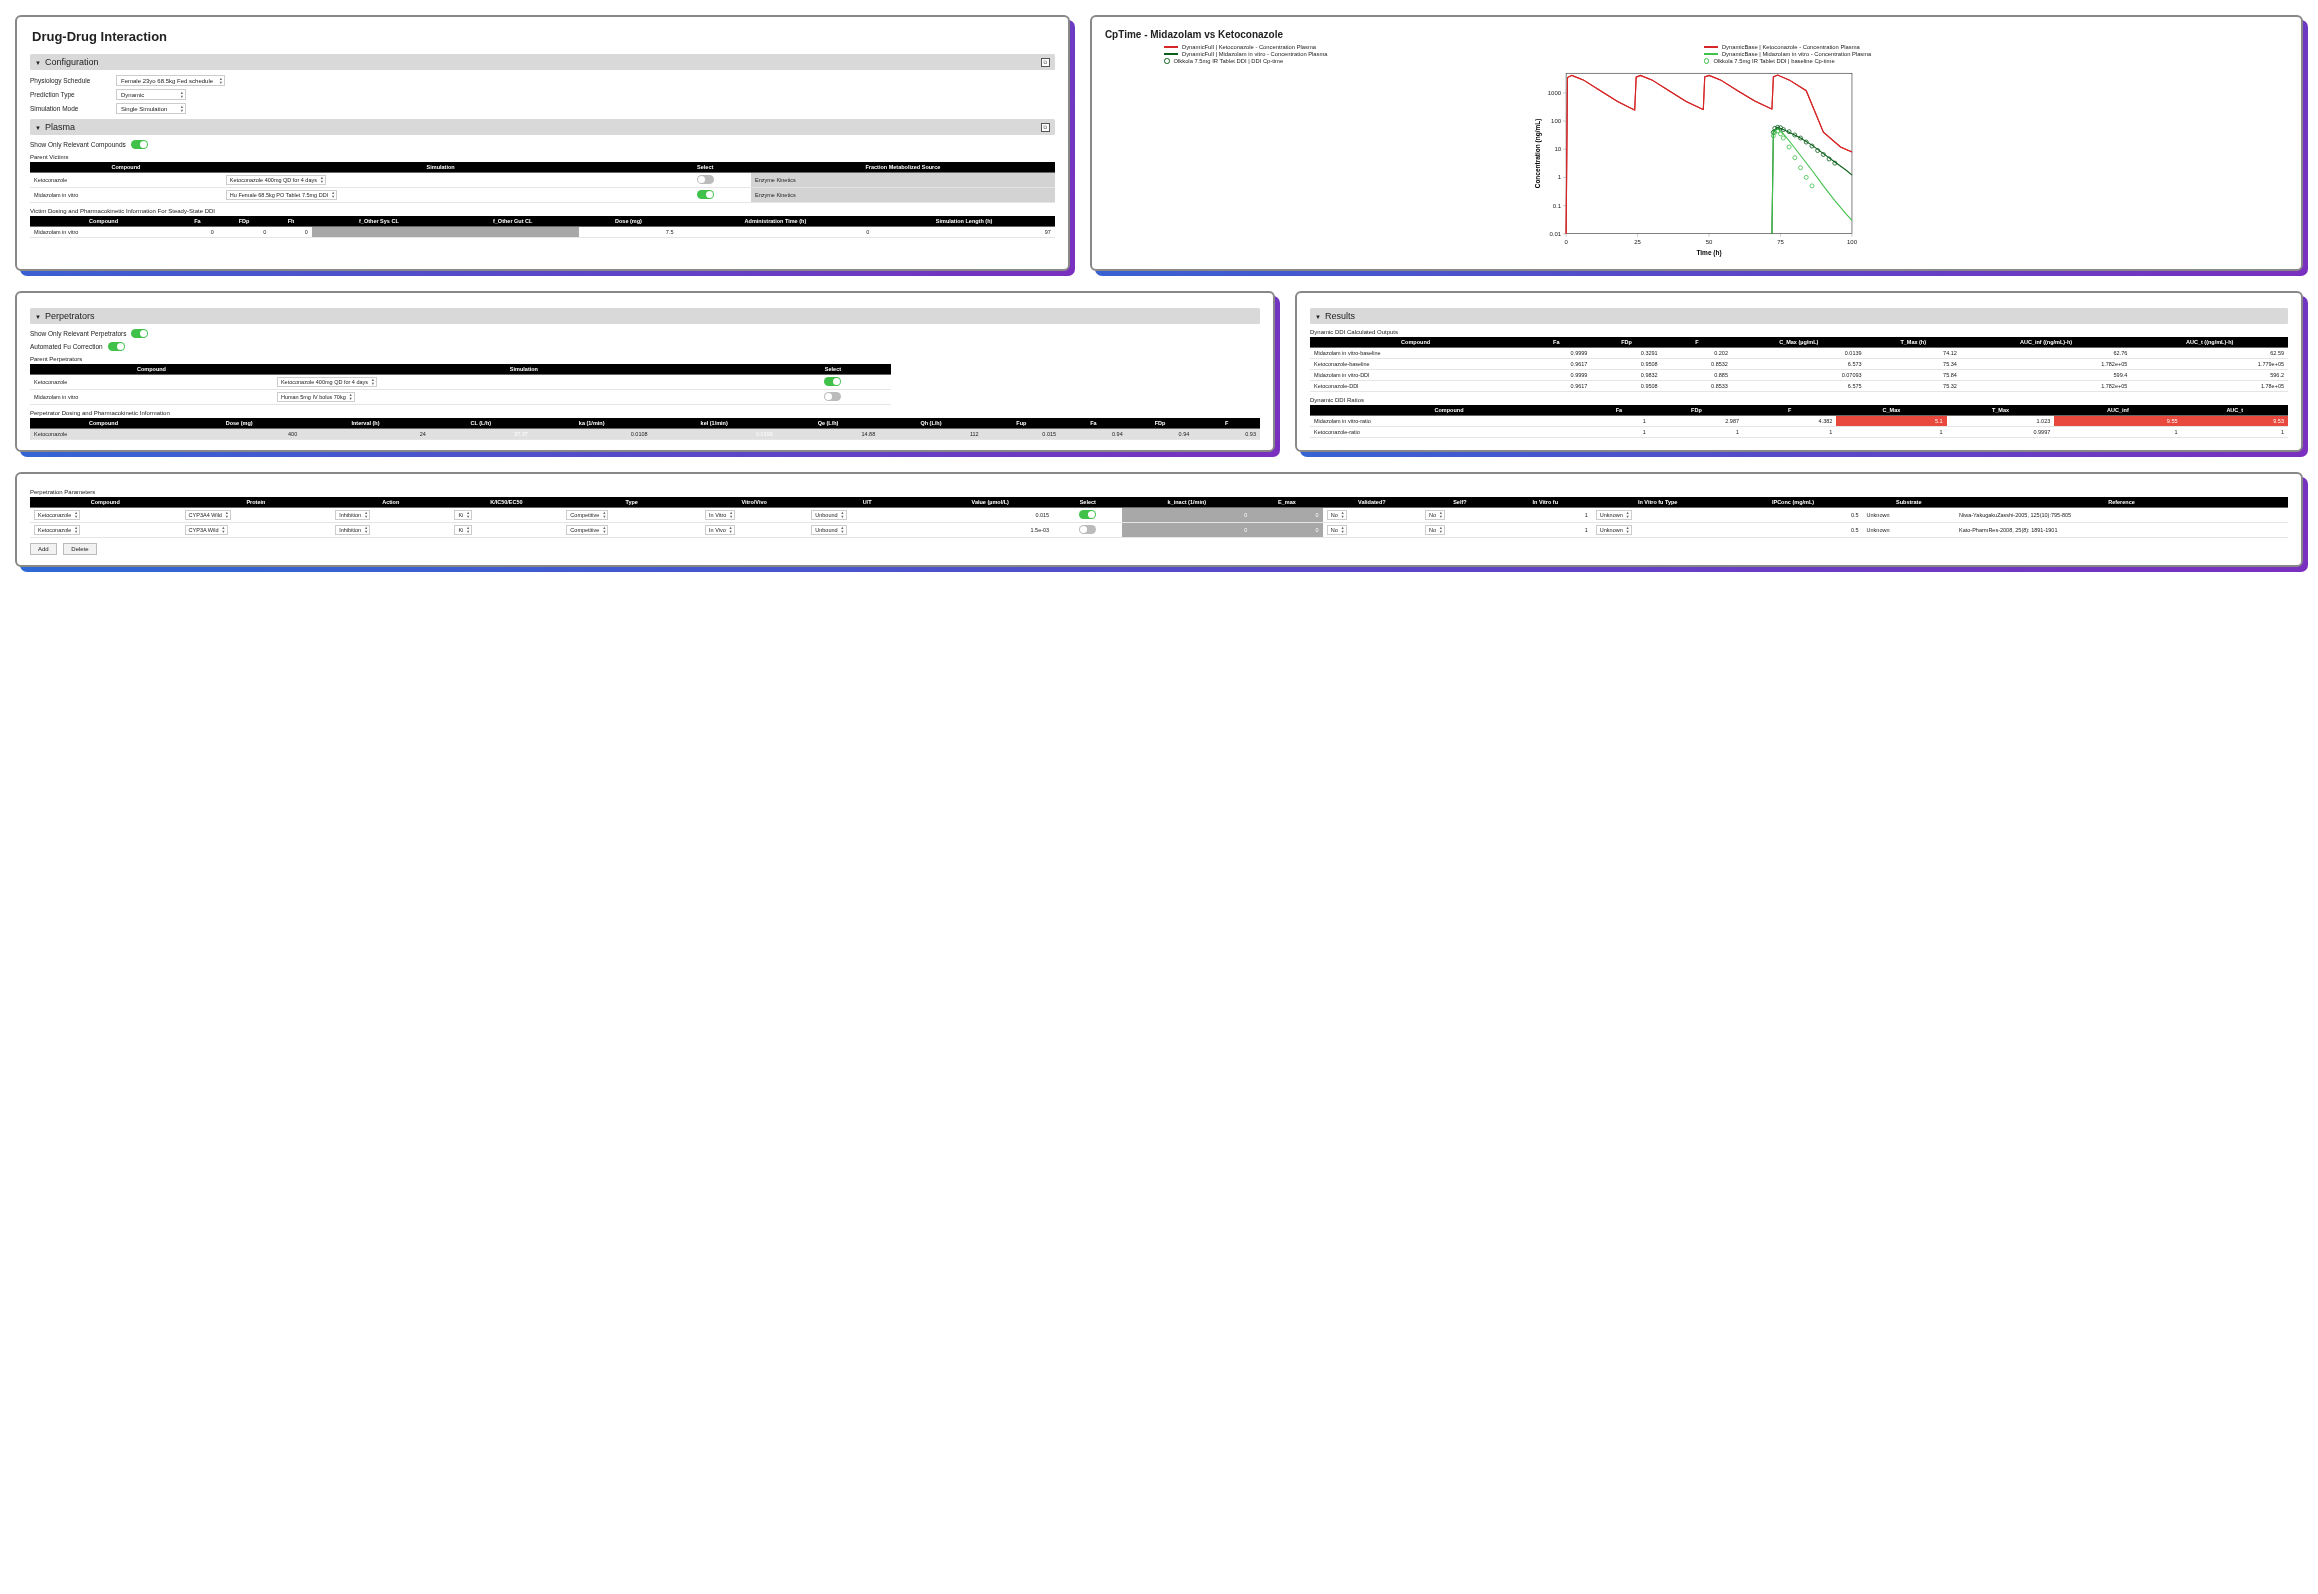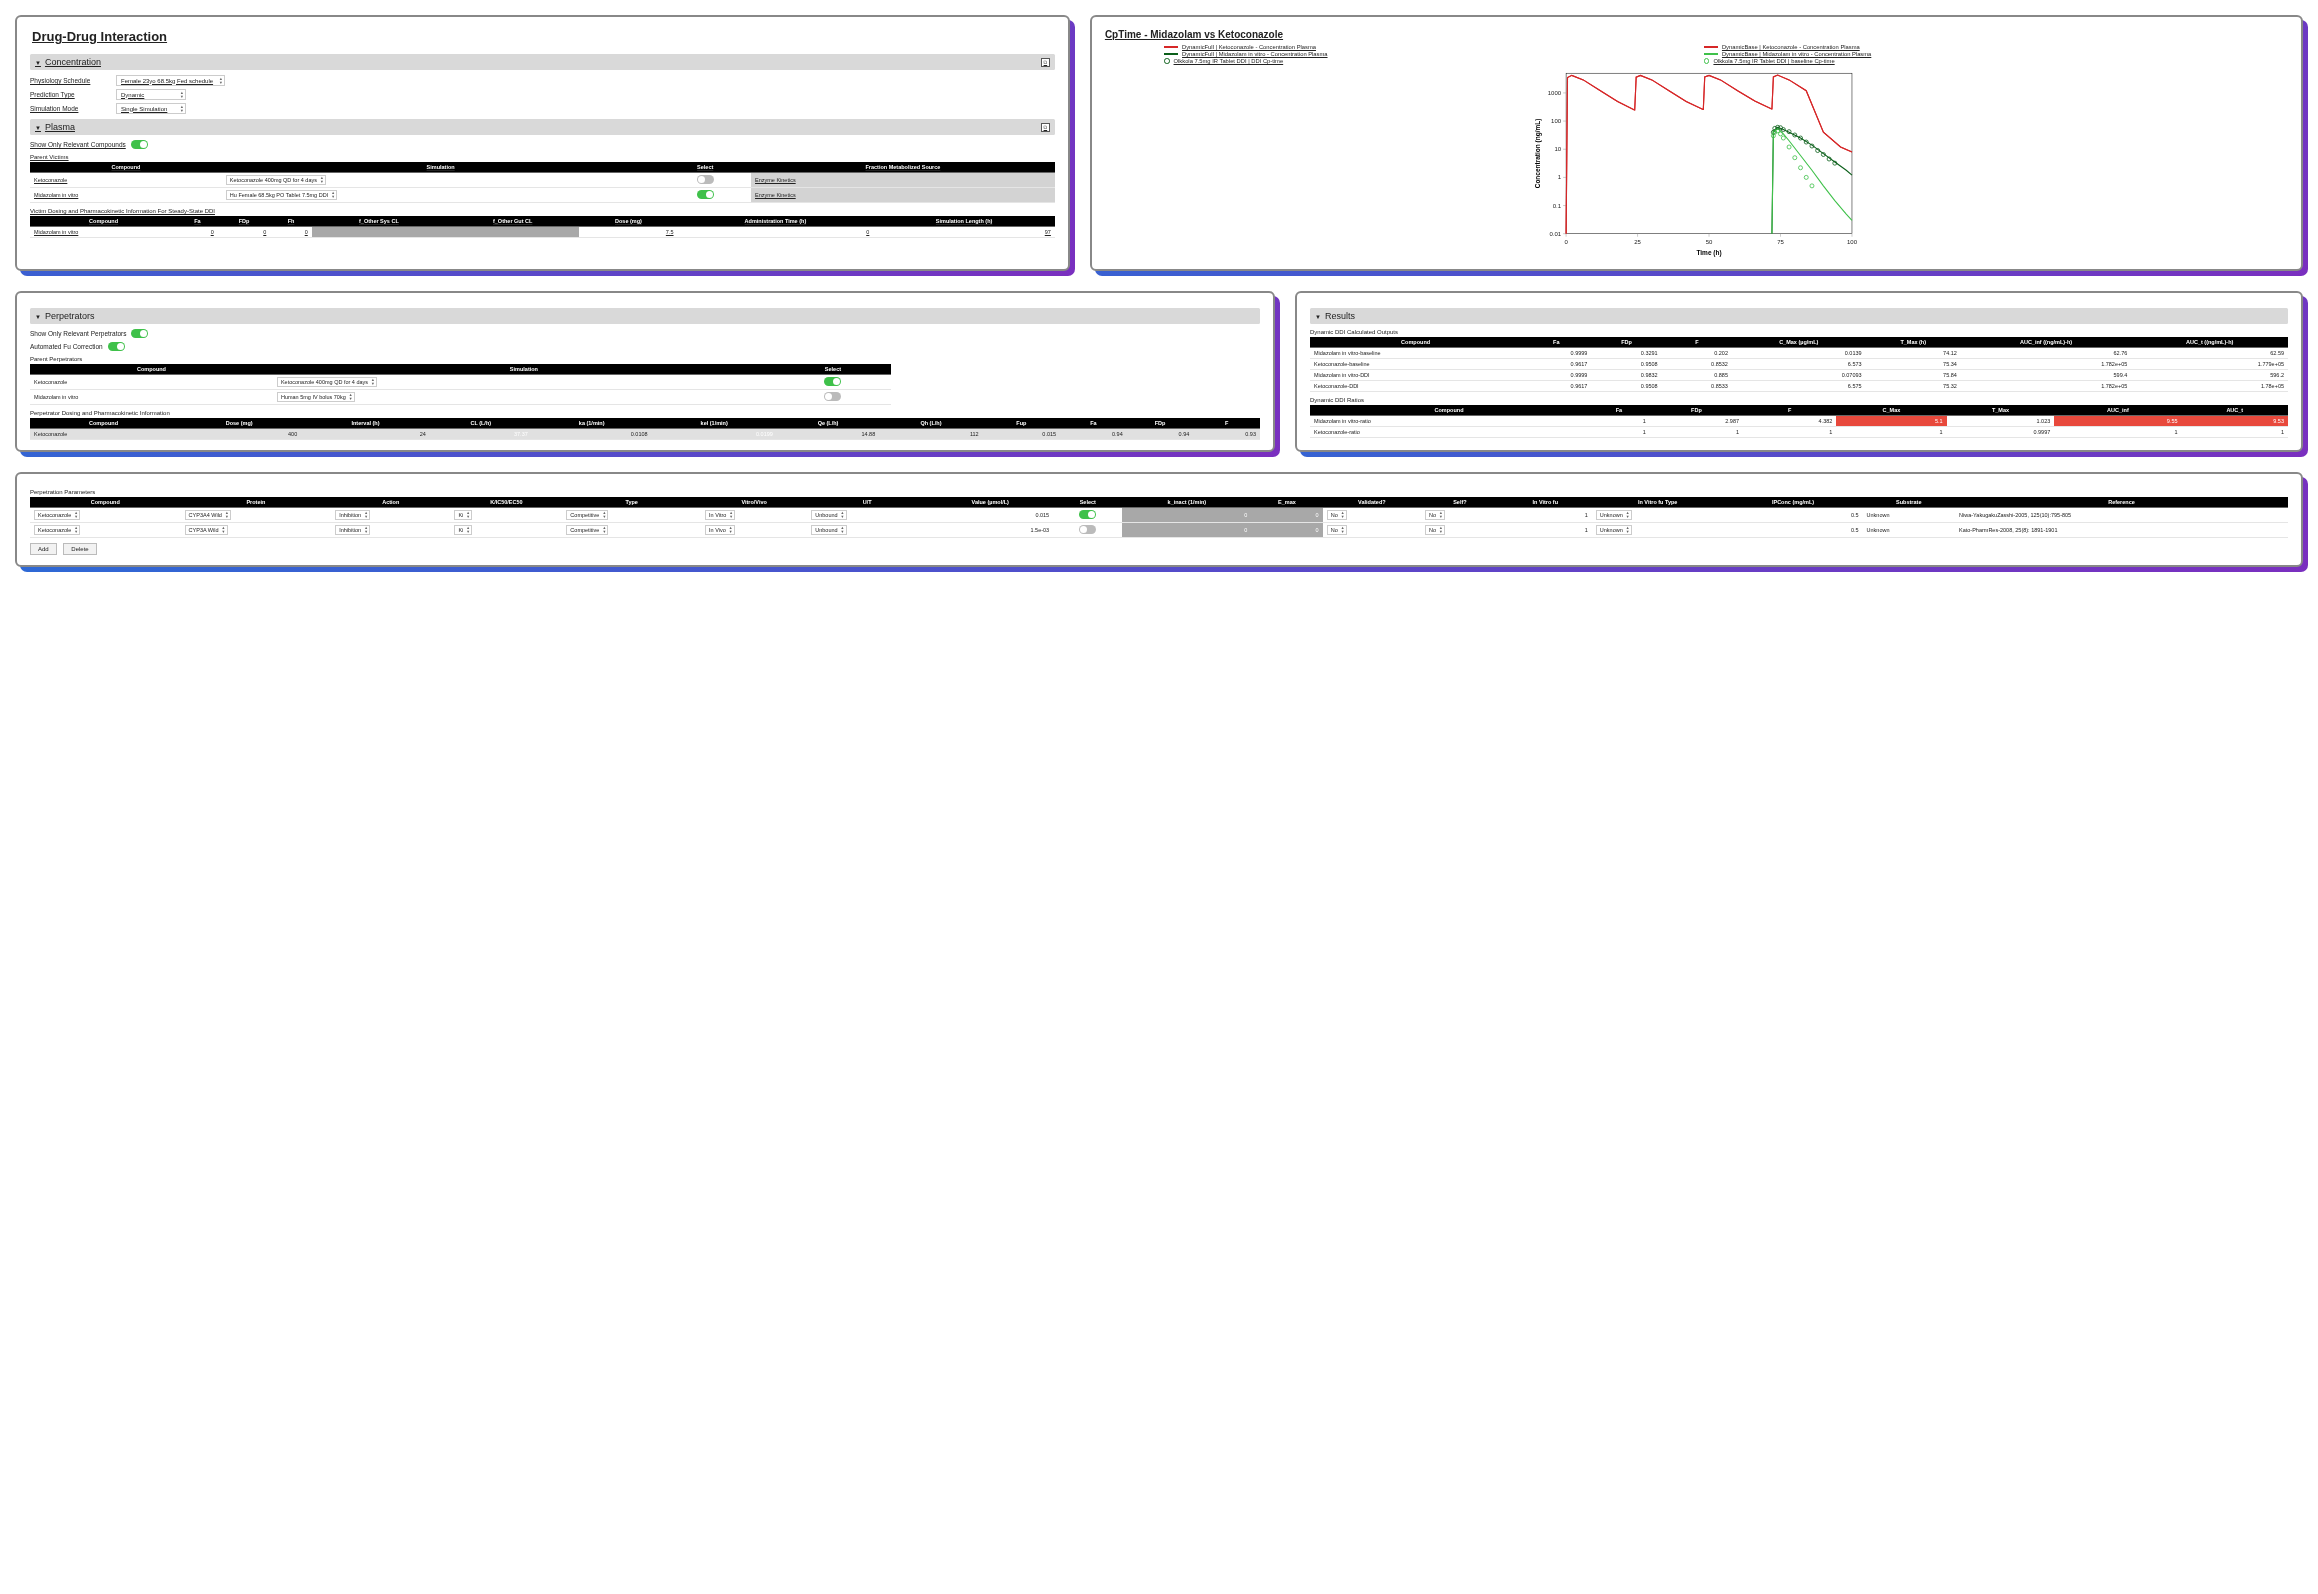--- a/index.html
+++ b/index.html
@@ -1,17 +1,17 @@
 <!DOCTYPE html>
 <html style="font-size:8px"><head>
 <meta charset="utf-8">
 <style>
   * { box-sizing: border-box; font-family: Arial, Helvetica, sans-serif; }
   body { margin: 0; padding: 15px; background: #fff; font-size: 6px; color: #222; }
-  .layout { display: grid; grid-template-columns: 1fr 1.15fr; gap: 20px; text-decoration: underline; }
+  .layout { display: grid; grid-template-columns: 1fr 1.15fr; gap: 20px; }
   .row2 { display:grid; grid-template-columns: 1.25fr 1fr; gap:20px; margin-top:20px; }
   .row3 { margin-top:20px; }
 
   .card {
     position: relative;
     background: #fff;
     border: 2px solid #888;
     border-radius: 6px;
     padding: 10px 13px;
   }
@@ -83,21 +83,21 @@
 </style>
 </head>
 <body>
 
 <div class="layout">
 
   <div class="card">
     <h1>Drug-Drug Interaction</h1>
 
     <div class="section-hdr">
-      <span><span class="tri">▼</span><span>Concentration</span></span>
+      <span><span class="tri">▼</span><span>Configuration</span></span>
       <span class="popicon">⧉</span>
     </div>
     <div id="cfg-rows">
         <div class="form-row">
           <span class="form-label">Physiology Schedule</span>
     <span class="select">Female 23yo 68.5kg Fed schedule<span class="updown">▴<br>▾</span></span>
         </div>
         <div class="form-row">
           <span class="form-label">Prediction Type</span>
     <span class="select">Dynamic<span class="updown">▴<br>▾</span></span>

